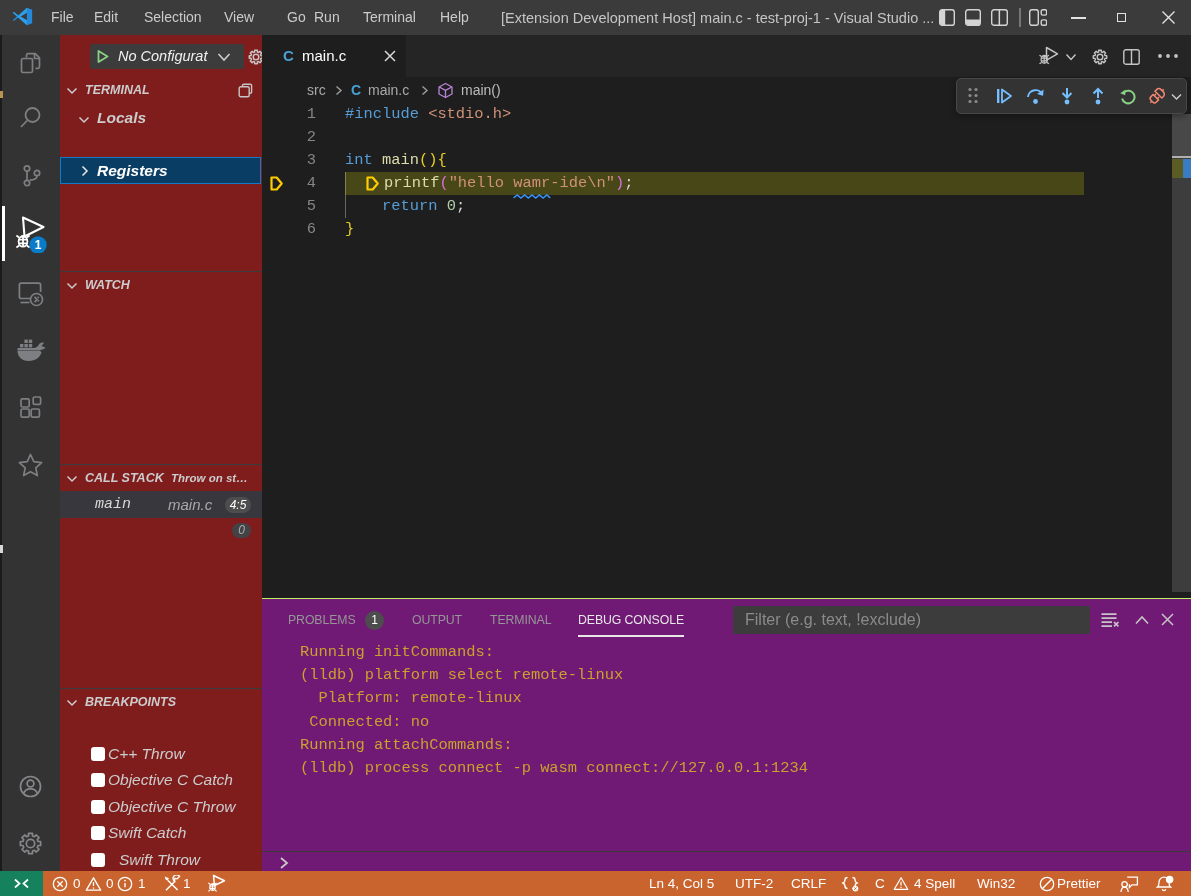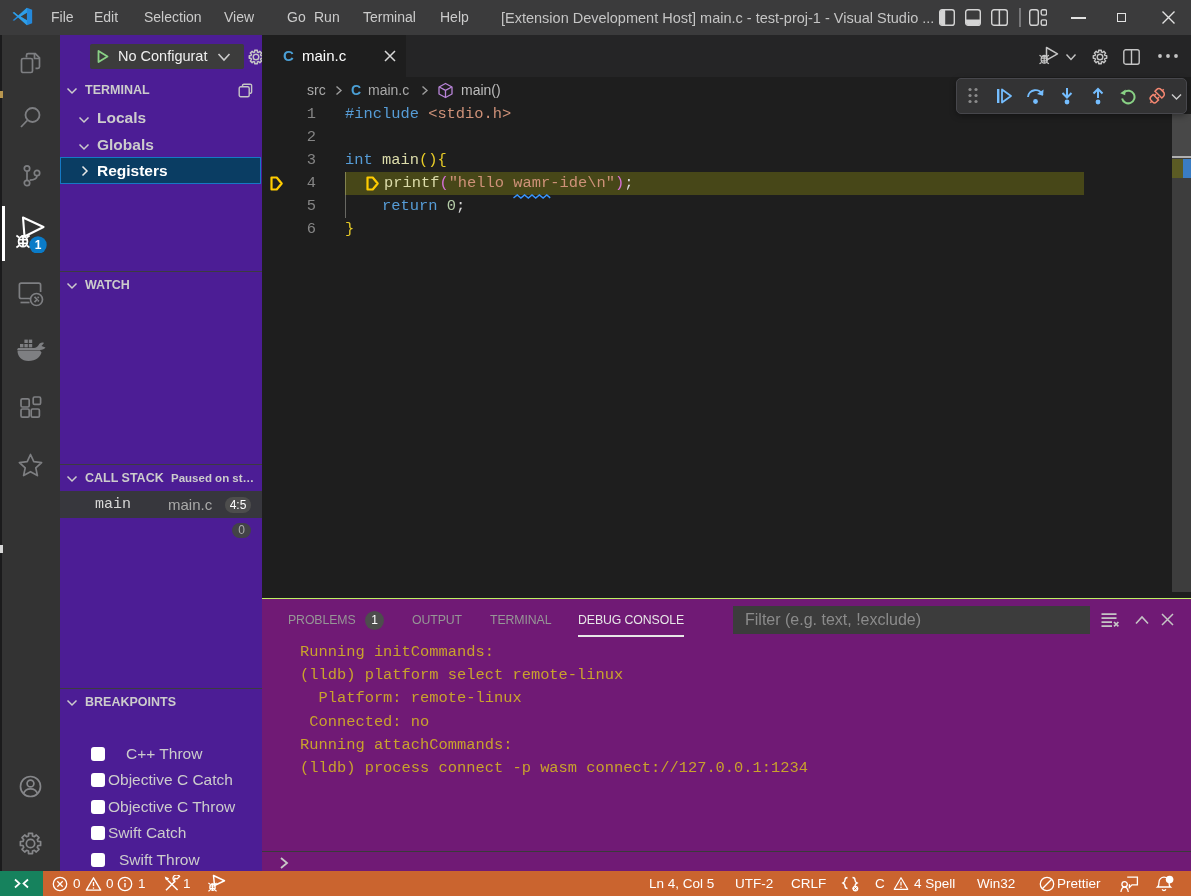--- a/index.html
+++ b/index.html
@@ -8,21 +8,21 @@
 .abs { position:absolute; }
 #app { position:relative; width:1191px; height:896px; }
 .mono { font-family:"Liberation Mono", monospace; }
 
 #titlebar { left:0; top:0; width:1191px; height:35px; background:#3b3b3c; color:#cccccc; }
 .menu { position:absolute; top:0; height:35px; line-height:35px; font-size:14px; color:#cbcbcb; }
 #wintitle { position:absolute; left:501px; top:0; height:35px; line-height:36px; font-size:14.5px; color:#c5c5c5; }
 
 #activitybar { left:0; top:35px; width:60px; height:836px; background:#333333; }
 
-#sidebar { left:60px; top:35px; width:202px; height:836px; background:#4c1d95; }
+#sidebar { left:60px; top:35px; width:202px; height:836px; background:#7f1d1d;font-style:italic; }
 .sechead { position:absolute; left:0; width:202px; height:27px; color:#cccccc; font-size:12.5px; font-weight:bold; line-height:27px; white-space:nowrap; }
 .treerow { position:absolute; left:0; width:202px; height:27px; color:#cccccc; font-size:15.5px; line-height:27px; font-weight:bold; }
 .chev { position:absolute; }
 .bp { position:absolute; left:0; width:202px; height:26px; color:#cccccc; font-size:15.5px; line-height:26px; }
 .cbx { position:absolute; left:31px; top:6px; width:14px; height:14px; background:#ffffff; border-radius:3px; }
 .badge { position:absolute; background:#4d4d4d; color:#ffffff; border-radius:10px; font-size:12px; text-align:center; }
 
 #tabbar { left:262px; top:35px; width:929px; height:42px; background:#252526; }
 #tab1 { left:262px; top:35px; width:144px; height:42px; background:#1e1e1e; }
 #breadcrumb { left:262px; top:77px; width:929px; height:26px; background:#1e1e1e; color:#a9a9a9; font-size:14px; line-height:26px; }
@@ -184,63 +184,57 @@
           <path d="M4.5 3.5 V2.6 a1.4 1.4 0 0 1 1.4-1.4 h6.3 a1.4 1.4 0 0 1 1.4 1.4 v6.3 a1.4 1.4 0 0 1 -1.4 1.4 h-0.9"></path>
         </g>
       </svg>
     </div>
     <div class="treerow" style="top:69px">
       <svg class="chev" style="left:18px;top:10px" width="12" height="12" viewBox="0 0 12 12">
           <path d="M1.5 3.5 L6 8 L10.5 3.5" fill="none" stroke="#cccccc" stroke-width="1.5"></path>
         </svg>
       <span style="position:absolute;left:37px">Locals</span>
     </div>
-    <div class="treerow" style="top:95.5px">
-      <svg class="chev" style="left:18px;top:10px" width="12" height="12" viewBox="0 0 12 12">
-          <path d="M1.5 3.5 L6 8 L10.5 3.5" fill="none" stroke="#cccccc" stroke-width="1.5"></path>
-        </svg>
-      <span style="position:absolute;left:37px">Globals</span>
-    </div>
     <div class="treerow" style="top:122px;background:#0a3d63;border:1px solid #1579c5;width:201px;left:0px">
       <svg class="chev" style="left:18px;top:7px" width="12" height="12" viewBox="0 0 12 12">
           <path d="M3.5 1.5 L8 6 L3.5 10.5" fill="none" stroke="#e8e8e8" stroke-width="1.5"></path>
         </svg>
       <span style="position:absolute;left:36px;top:-1px;color:#ffffff">Registers</span>
     </div>
     <div class="abs" style="left:0;top:236px;width:202px;height:1px;background:#3c3c40"></div>
     <div class="sechead" style="top:237px">
       <svg class="chev" style="left:6px;top:8px" width="12" height="12" viewBox="0 0 12 12">
           <path d="M1.5 3.5 L6 8 L10.5 3.5" fill="none" stroke="#cccccc" stroke-width="1.5"></path>
         </svg>
       <span style="position:absolute;left:25px">WATCH</span>
     </div>
     <div class="abs" style="left:0;top:429px;width:202px;height:1px;background:#3c3c40"></div>
     <div class="sechead" style="top:430px">
       <svg class="chev" style="left:6px;top:8px" width="12" height="12" viewBox="0 0 12 12">
           <path d="M1.5 3.5 L6 8 L10.5 3.5" fill="none" stroke="#cccccc" stroke-width="1.5"></path>
         </svg>
       <span style="position:absolute;left:25px">CALL STACK</span>
-      <span style="position:absolute;left:111px;font-size:11.5px;color:#cccccc">Paused on st…</span>
+      <span style="position:absolute;left:111px;font-size:11.5px;color:#cccccc">Throw on st…</span>
     </div>
     <div class="abs" style="left:0;top:456px;width:202px;height:27px;background:#37373d">
       <span class="abs mono" style="left:35px;top:0;line-height:27px;font-size:15px;color:#d8d8d8">main</span>
       <span class="abs" style="left:108px;top:0;line-height:27px;font-size:15px;color:#a9a9a9">main.c</span>
       <div class="badge" style="left:165px;top:6px;width:26px;height:16px;line-height:16px;border-radius:8px;background:#4d4d4d">4:5</div>
     </div>
     <div class="badge" style="left:172px;top:488px;width:19px;height:15px;line-height:15px;border-radius:8px;background:#434347;color:#ababab">0</div>
     <div class="abs" style="left:0;top:653px;width:202px;height:1px;background:#3c3c40"></div>
     <div class="sechead" style="top:654px">
       <svg class="chev" style="left:6px;top:8px" width="12" height="12" viewBox="0 0 12 12">
           <path d="M1.5 3.5 L6 8 L10.5 3.5" fill="none" stroke="#cccccc" stroke-width="1.5"></path>
         </svg>
       <span style="position:absolute;left:25px">BREAKPOINTS</span>
     </div>
     <div class="bp" style="top:705.5px">
         <span class="cbx"></span>
-        <span style="position:absolute;left:66px">C++ Throw</span>
+        <span style="position:absolute;left:48px">C++ Throw</span>
       </div>
     <div class="bp" style="top:732px">
         <span class="cbx"></span>
         <span style="position:absolute;left:48px">Objective C Catch</span>
       </div>
     <div class="bp" style="top:758.5px">
         <span class="cbx"></span>
         <span style="position:absolute;left:48px">Objective C Throw</span>
       </div>
     <div class="bp" style="top:785px">

